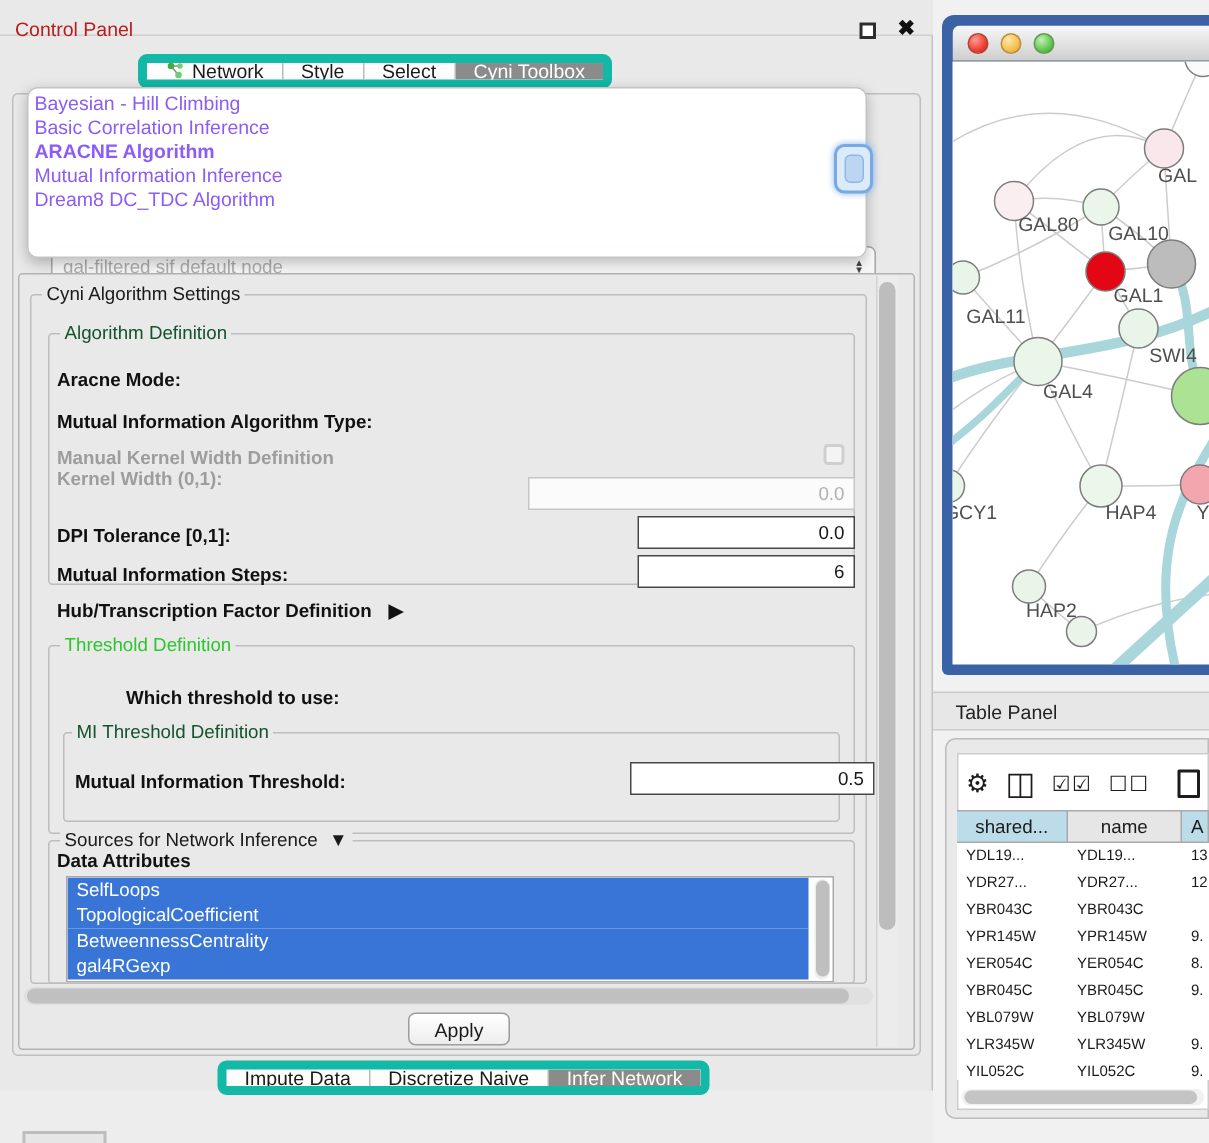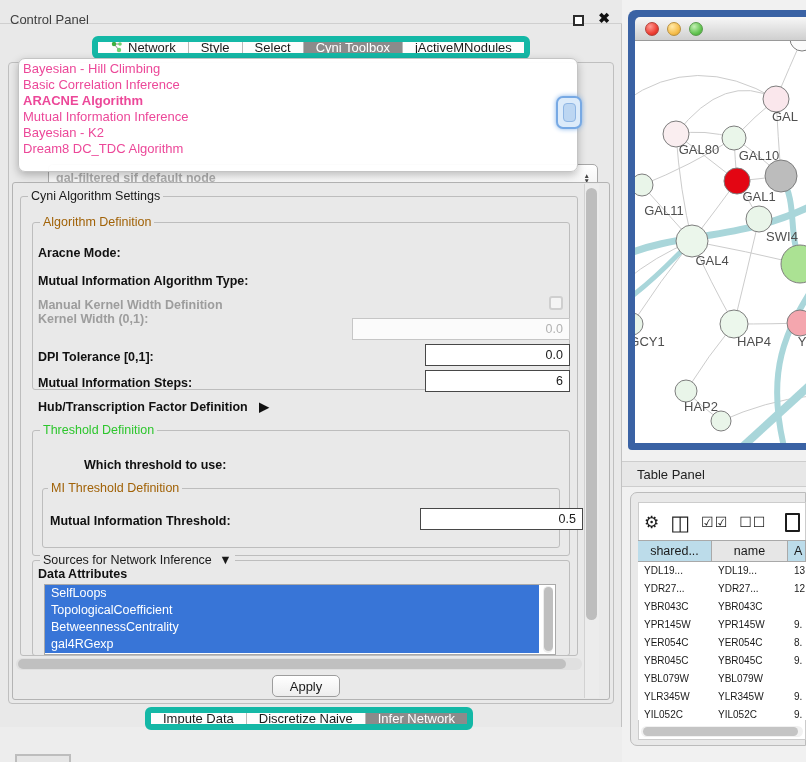--- a/index.html
+++ b/index.html
@@ -5,21 +5,21 @@
   * { margin:0; padding:0; box-sizing:border-box; }
   html,body { width:806px; height:762px; overflow:hidden; background:#ededed;
     font-family:"Liberation Sans", sans-serif; color:#1a1a1a; }
   .abs { position:absolute; }
 
   
   #control-panel { left:0; top:8; width:622px; height:727px; background:#e9e9e9;
     border-top:1px solid #d6d6d6; border-right:1px solid #c2c2c2; }
   #cp-titlebar { left:0; top:8; width:622px; height:24px; background:#e9e9e9;
     border-bottom:1px solid #cfcfcf; }
-  #cp-title { left:10px; top:12px; font-size:13px; color:#404040; }
+  #cp-title { left:10px; top:12px; font-size:13px; color:#b91c1c; }
   #float-icon { right:222px; top:15px; width:11px; height:11px; border:2px solid #2d2d2d; background:#fff; }
   #close-icon { right:196px; top:10px; font-size:14px; font-weight:bold; color:#111; }
 
   
   .seg-bar { display:flex; border:6px solid #14b8a6; border-radius:6px; background:#fdfdfd;
     overflow:hidden; height:23px; font-size:13px; }
   .seg { display:flex; align-items:center; justify-content:center; padding:0 12px;
     border-right:1px solid #b9b9b9; color:#1a1a1a; white-space:nowrap; }
   .seg:last-child { border-right:none; }
   .seg.sel { background:#8b8b8b; color:#fff; }
@@ -27,46 +27,46 @@
   #bottom-tabbar { left:145px; top:707px; }
 
   
   #content-panel { left:8px; top:62px; width:606px; height:642px; background:#e9e9e9;
     border:1px solid #bfbfbf; border-radius:4px; }
   .combo { position:absolute; display:flex; align-items:center; padding:0 7px;
     background:linear-gradient(#ffffff,#f1f1f1); border:1px solid #a8a8a8; border-radius:5px;
     font-size:12.5px; height:24px; }
   .combo .spin { margin-left:auto; display:flex; flex-direction:column; align-items:center;
     font-size:6.5px; line-height:5px; color:#444; padding-left:6px; }
-  #behind-combo { left:48px; top:164px; width:550px; height:27px; z-index:1; color:#adadad;font-weight:bold; }
+  #behind-combo { left:34px; top:164px; width:550px; height:27px; z-index:1; color:#adadad; }
   #combo-focus-frag { left:556px; top:96px; width:26px; height:33px; border:2px solid #77a9e4;
     border-radius:7px; background:#dcebfa; box-shadow:0 0 5px #85b4ea; z-index:4; }
   #combo-focus-frag:after { content:""; position:absolute; left:5px; top:5px; width:11px;
     height:17px; border-radius:4px; background:#bcd6f2; border:1px solid #8fb6e4; }
 
   
   #algo-popup { left:18px; top:58px; width:560px; height:114px; background:rgba(255,255,255,.97);
     border:1px solid #c4c4c4; border-radius:7px; box-shadow:0 3px 9px rgba(0,0,0,.25);
     z-index:3; padding-top:2px; }
   #popup-placeholder { text-align:center; color:#b9b9b9; font-size:13px; height:16px; }
-  .popup-item { font-size:13px; height:16px; line-height:16px; padding-left:4px; color:#ec4899; }
+  .popup-item { font-size:13px; height:16px; line-height:16px; padding-left:4px; color:#8b5cf6; }
   .popup-item.bold { font-weight:bold; }
 
   
   #settings-box { left:12px; top:182px; width:598px; height:518px; background:#e9e9e9;
     border:1px solid #b3b3b3; border-radius:3px; z-index:2; }
   #vscroll-track { left:584px; top:184px; width:15px; height:514px; background:#ececec;
     border-left:1px solid #d2d2d2; z-index:3; }
   #vscroll-thumb { left:586px; top:188px; width:11px; height:432px; background:#bdbdbd;
     border-radius:6px; z-index:4; }
 
   .fieldset { position:absolute; border:1px solid #bdbdbd; border-radius:3px; z-index:2; }
   .ftitle { position:absolute; font-size:12.5px; background:#e9e9e9; padding:0 3px; z-index:3;
     white-space:nowrap; }
-  .blue { color:#a16207; }
+  .blue { color:#14532d; }
   .green { color:#2dc62d; }
   .lbl { position:absolute; font-size:12.5px; font-weight:bold; color:#111; z-index:3; white-space:nowrap; }
   .lbl.dis { color:#9d9d9d; }
   .tfield { position:absolute; background:#fff; border:1px solid #474747; font-size:12.5px;
     text-align:right; padding:0 6px; display:flex; align-items:center; justify-content:flex-end; z-index:3; }
   .tfield.dis { border:1px solid #c6c6c6; color:#b2b2b2; background:#fbfbfb; }
   #manual-kernel-cb { left:549px; top:296px; width:14px; height:14px; border:2px solid #cfcfcf;
     border-radius:3px; background:#f4f4f4; z-index:3; }
 
   #attr-list { left:44px; top:584px; width:512px; height:71px; background:#fff;
@@ -153,37 +153,33 @@
   </div>
   <div class="seg">
       <span>Style</span>
     </div>
   <div class="seg">
       <span>Select</span>
     </div>
   <div class="seg sel">
       <span>Cyni Toolbox</span>
     </div>
-  <div class="seg">
-      <span>jActiveMNodules</span>
-    </div>
 </div>
 
 <div class="combo" id="behind-combo">
   <span>gal-filtered sif default node</span>
   <span class="spin">▲<span>▼</span></span>
 </div>
 
 <div class="abs" id="algo-popup">
   <div id="popup-items">
       <div class="popup-item">Bayesian - Hill Climbing</div>
       <div class="popup-item">Basic Correlation Inference</div>
       <div class="popup-item bold">ARACNE Algorithm</div>
       <div class="popup-item">Mutual Information Inference</div>
-      <div class="popup-item">Bayesian - K2</div>
       <div class="popup-item">Dream8 DC_TDC Algorithm</div>
     </div>
 </div>
 <div class="abs" id="combo-focus-frag"></div>
 
 <div class="abs" id="settings-box"></div>
 <div class="abs" id="vscroll-track"></div>
 <div class="abs" id="vscroll-thumb"></div>
 
 <div class="abs fieldset" style="left:20px; top:196px; width:558px; height:460px;"></div>

